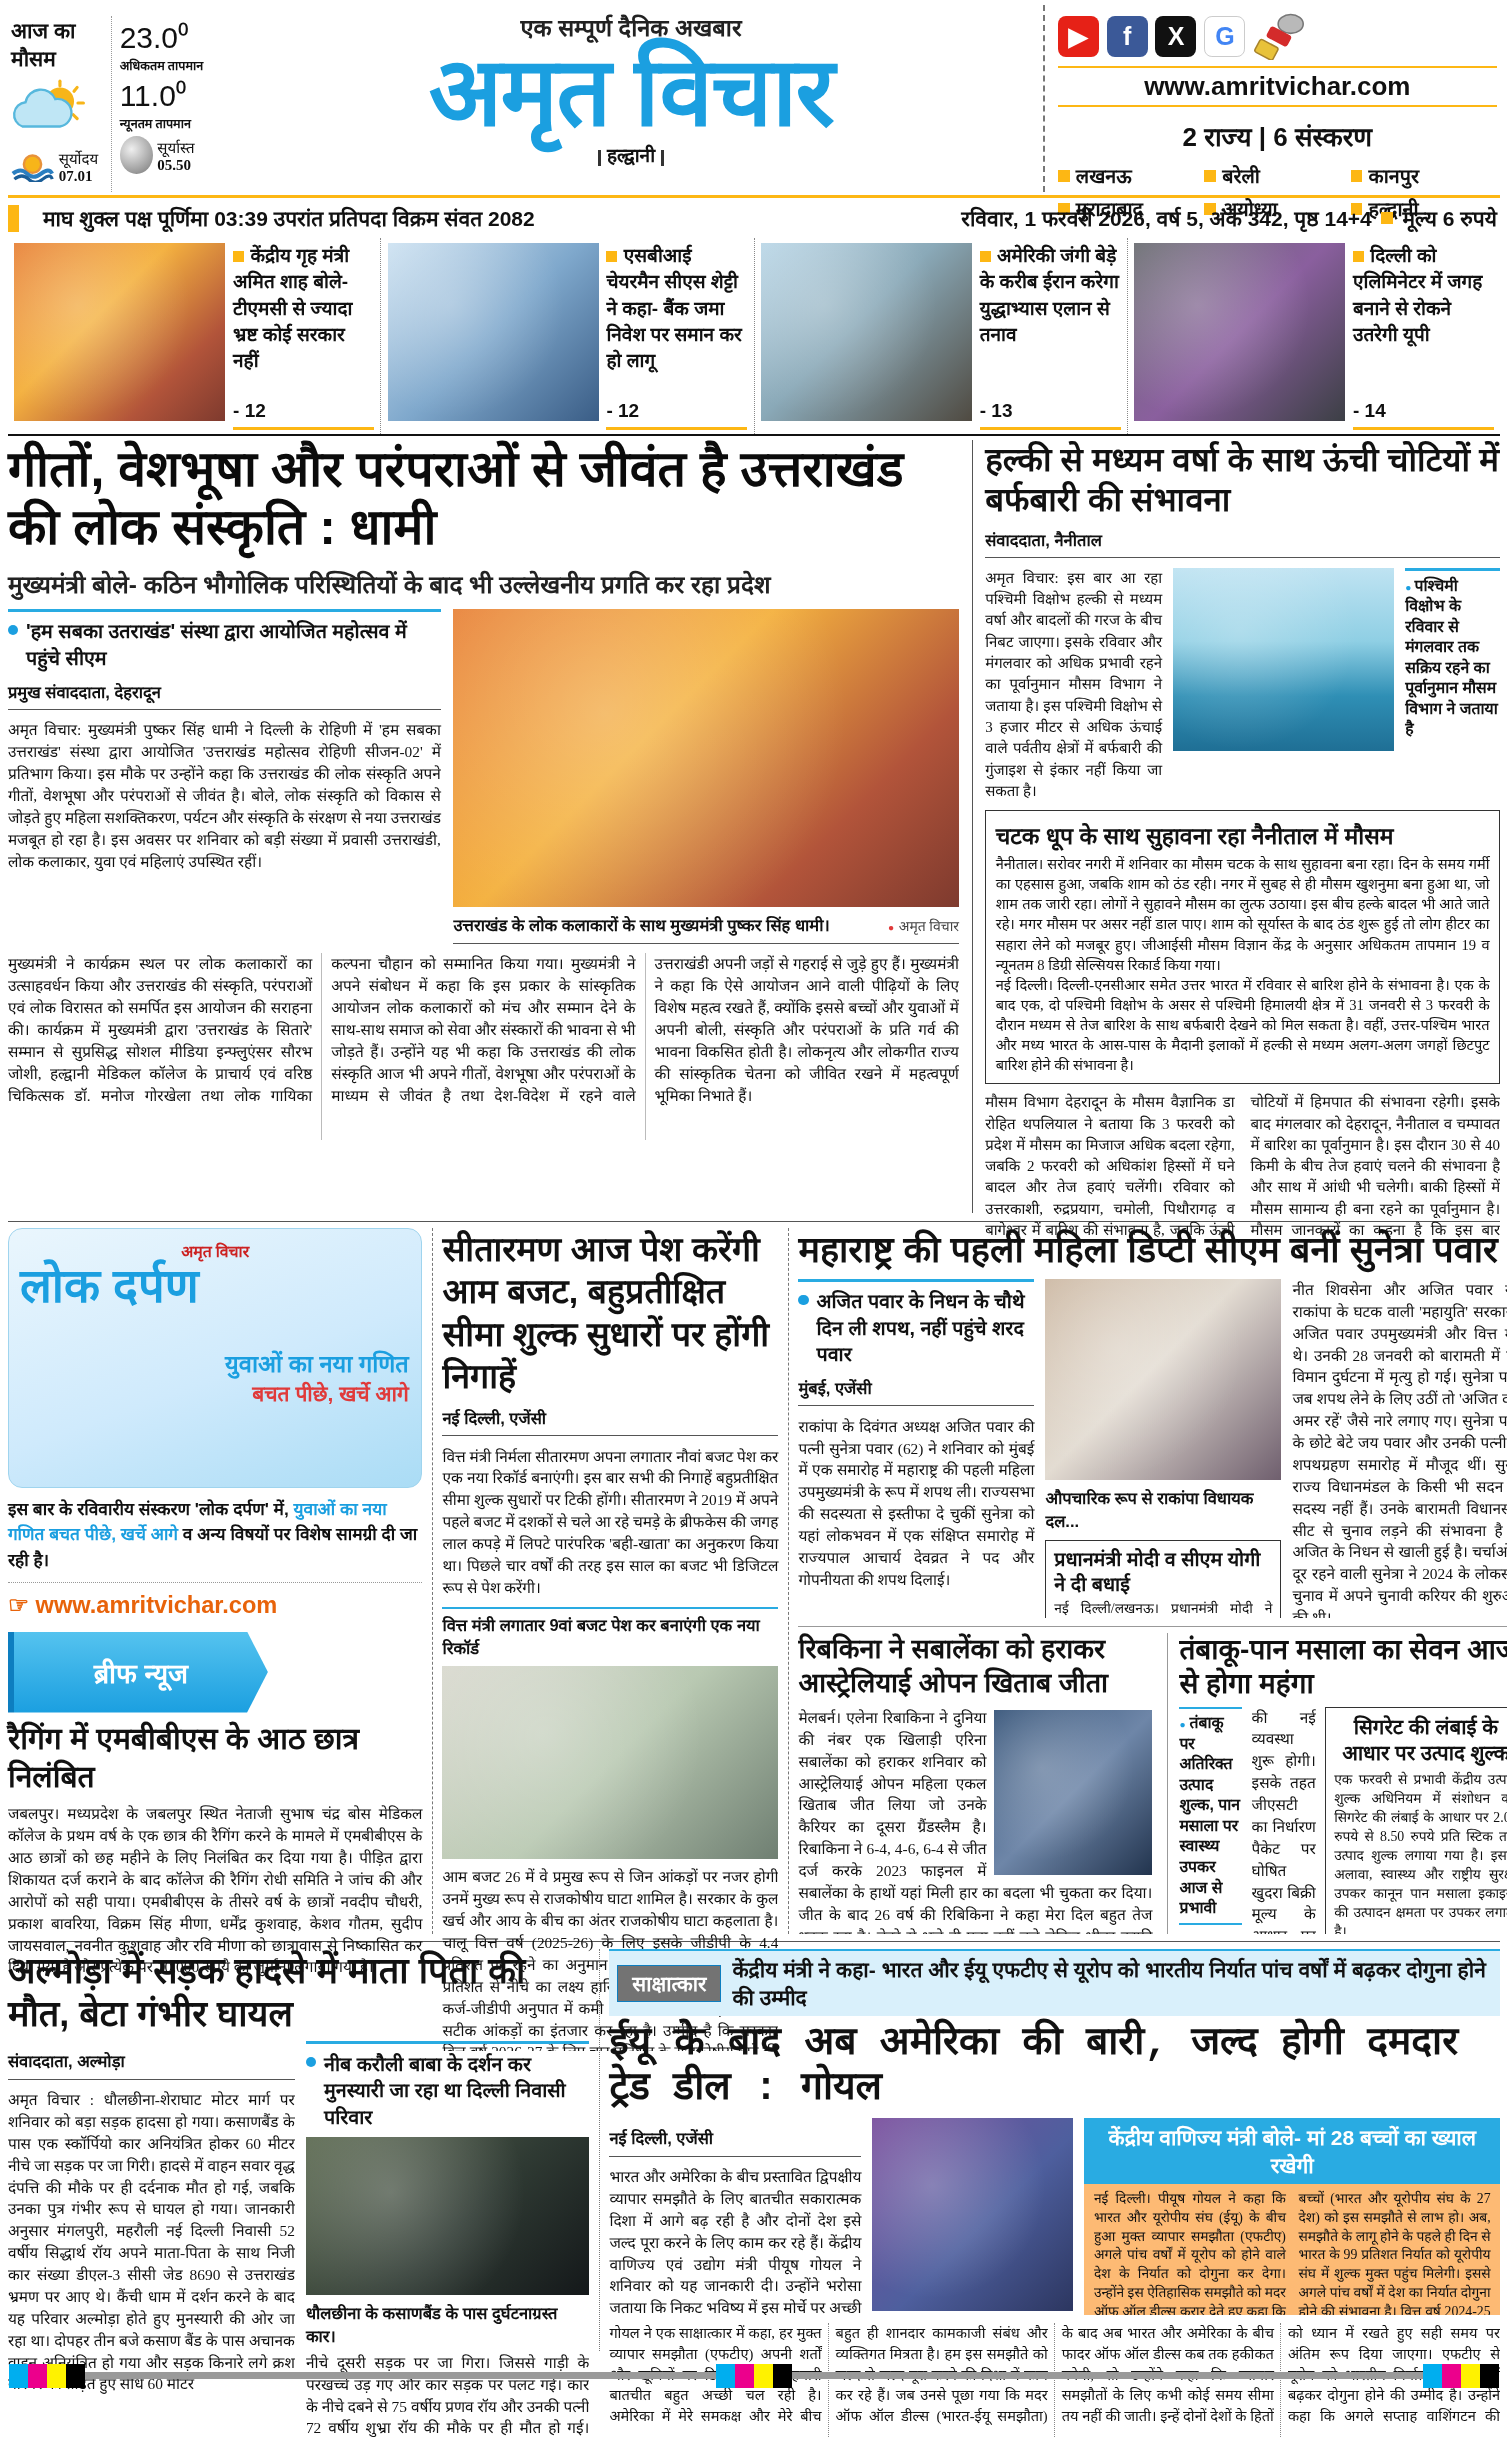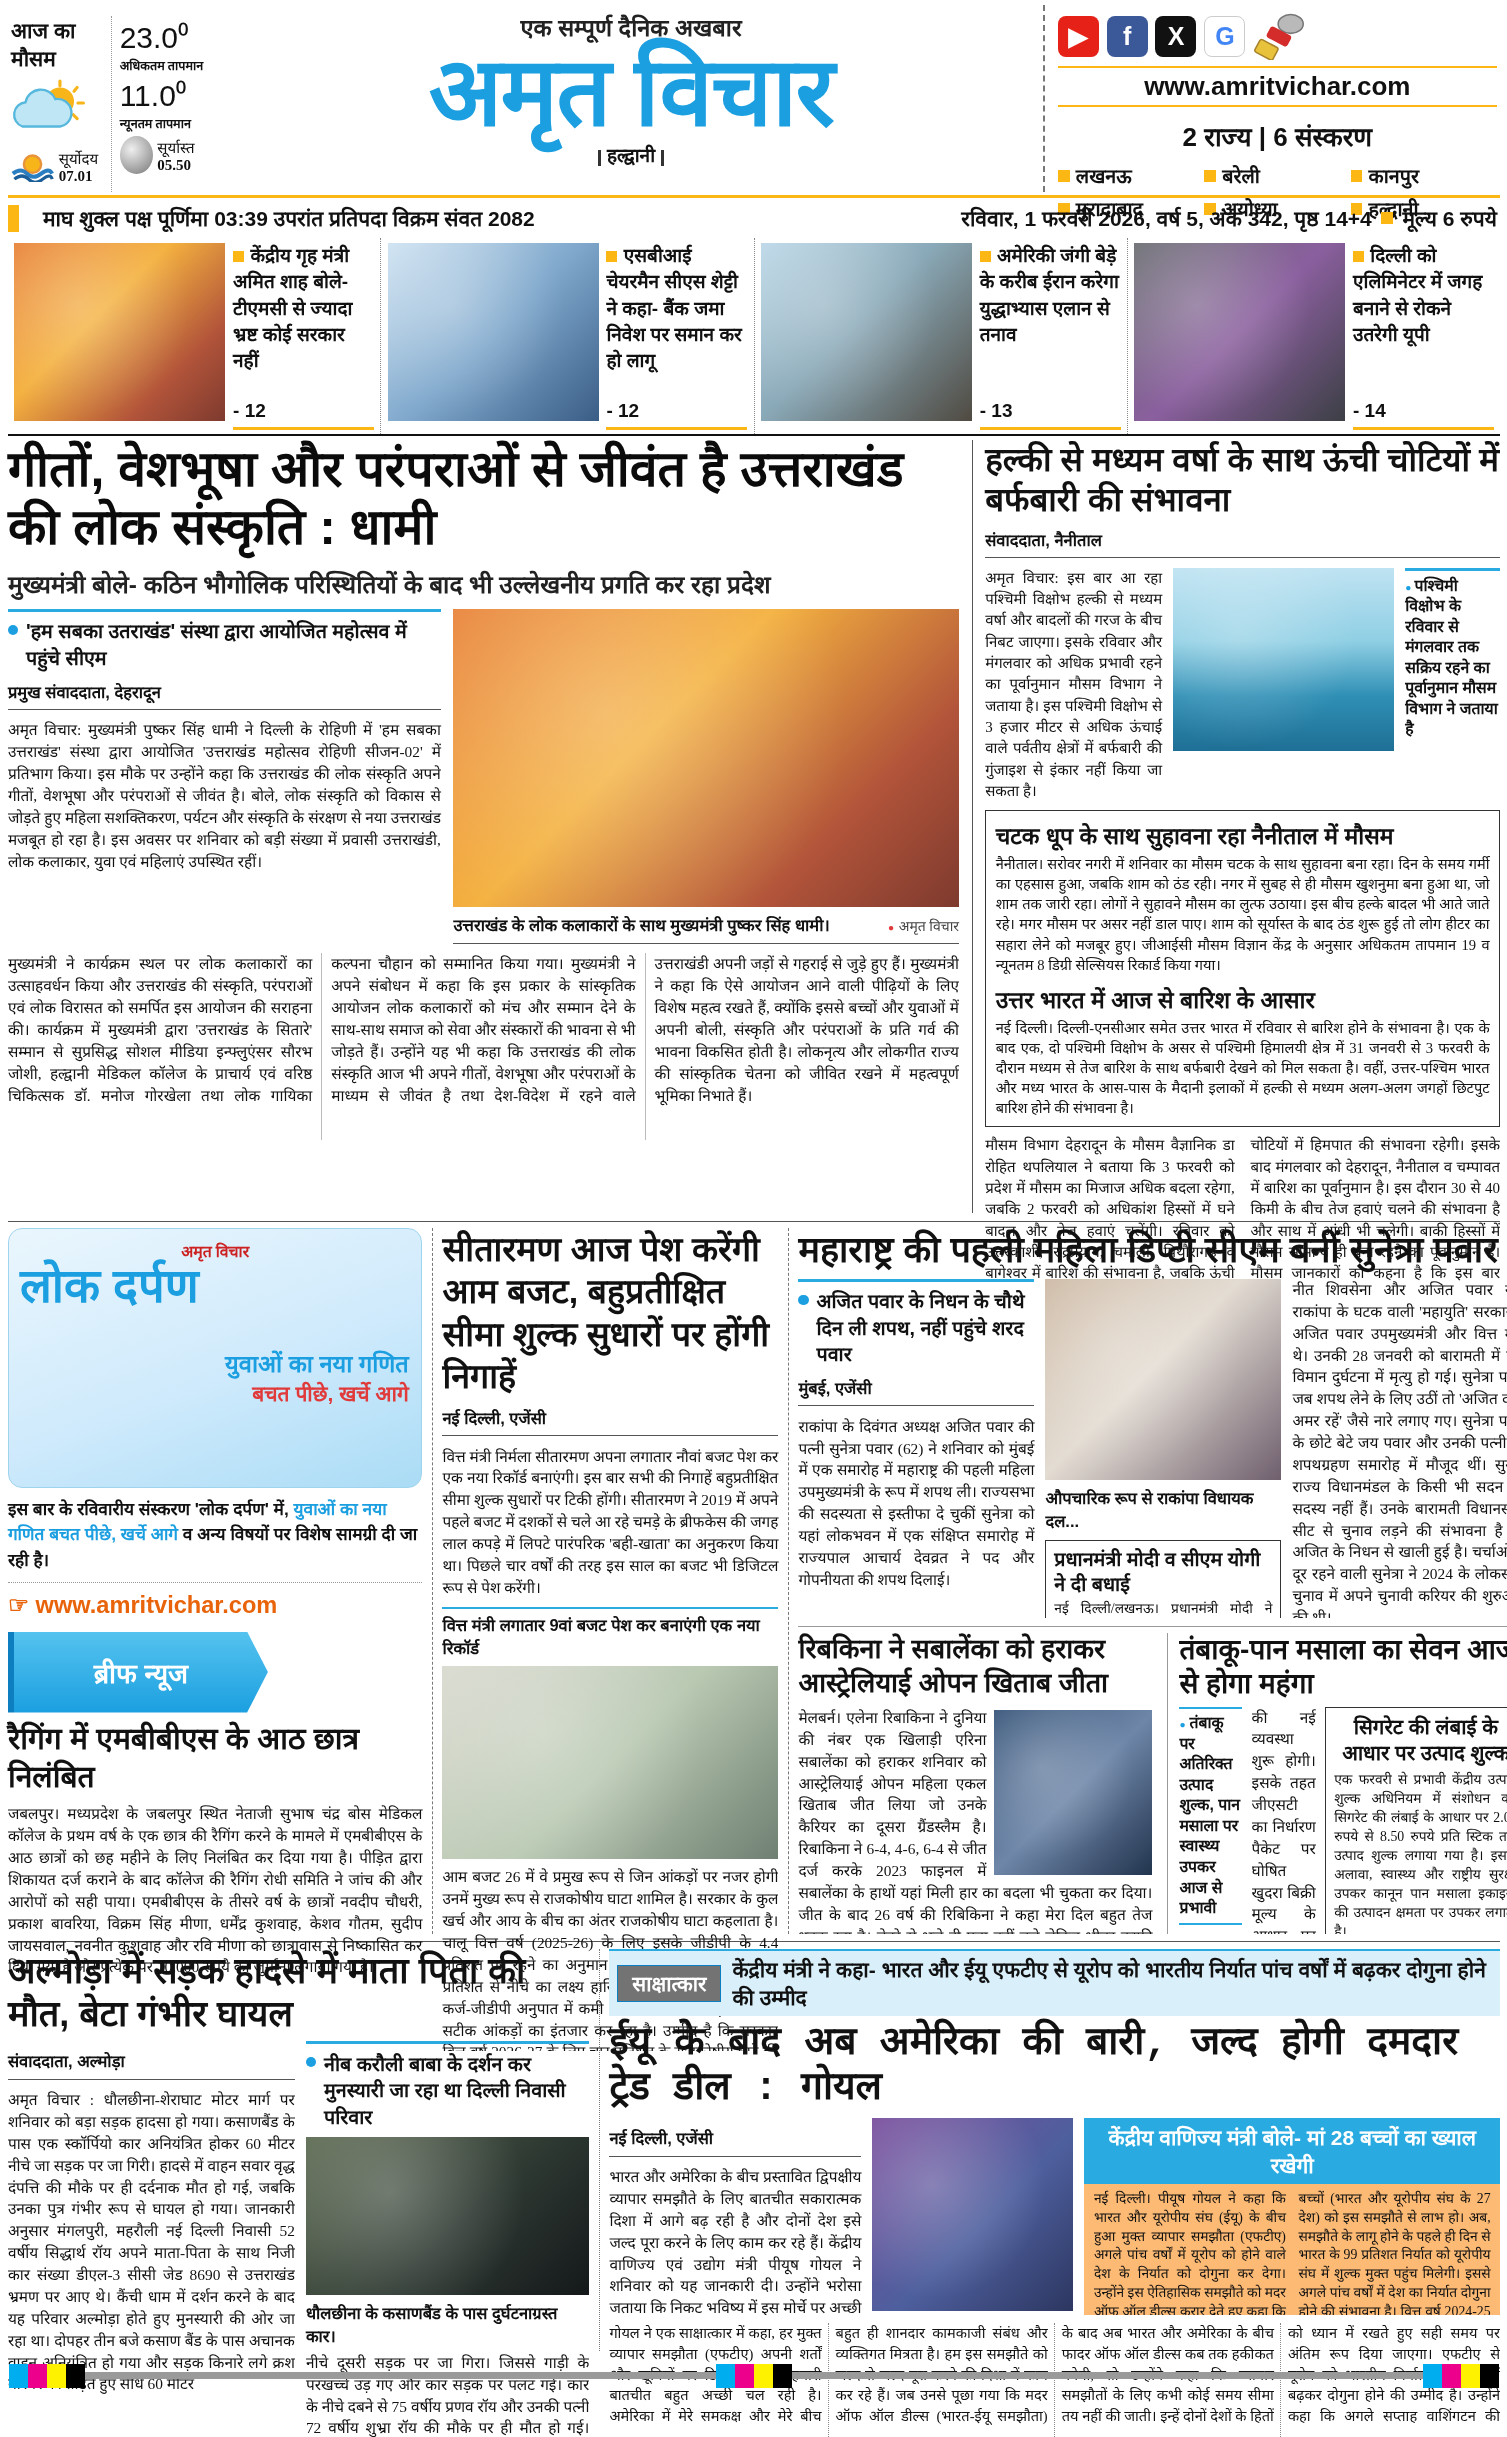--- a/index.html
+++ b/index.html
@@ -349,21 +349,20 @@
       <h1>हल्की से मध्यम वर्षा के साथ ऊंची चोटियों में बर्फबारी की संभावना</h1>
       <div class="byline wx-byline">संवाददाता, नैनीताल</div>
       <div class="wx-top">
         <p class="wx-intro body-txt">अमृत विचार: इस बार आ रहा पश्चिमी विक्षोभ हल्की से मध्यम वर्षा और बादलों की गरज के बीच निबट जाएगा। इसके रविवार और मंगलवार को अधिक प्रभावी रहने का पूर्वानुमान मौसम विभाग ने जताया है। इस पश्चिमी विक्षोभ से 3 हजार मीटर से अधिक ऊंचाई वाले पर्वतीय क्षेत्रों में बर्फबारी की गुंजाइश से इंकार नहीं किया जा सकता है।</p>
         <div class="wx-photo ph ph-lake"></div>
         <div class="wx-bullet">पश्चिमी विक्षोभ के रविवार से मंगलवार तक सक्रिय रहने का पूर्वानुमान मौसम विभाग ने जताया है</div>
       </div>
       <div class="wx-box">
         <h3>चटक धूप के साथ सुहावना रहा नैनीताल में मौसम</h3>
         <p>नैनीताल। सरोवर नगरी में शनिवार का मौसम चटक के साथ सुहावना बना रहा। दिन के समय गर्मी का एहसास हुआ, जबकि शाम को ठंड रही। नगर में सुबह से ही मौसम खुशनुमा बना हुआ था, जो शाम तक जारी रहा। लोगों ने सुहावने मौसम का लुत्फ उठाया। इस बीच हल्के बादल भी आते जाते रहे। मगर मौसम पर असर नहीं डाल पाए। शाम को सूर्यास्त के बाद ठंड शुरू हुई तो लोग हीटर का सहारा लेने को मजबूर हुए। जीआईसी मौसम विज्ञान केंद्र के अनुसार अधिकतम तापमान 19 व न्यूनतम 8 डिग्री सेल्सियस रिकार्ड किया गया।</p>
-        <h3 class="sub2">उत्तर भारत में आज से बारिश के आसार</h3>
         <p>नई दिल्ली। दिल्ली-एनसीआर समेत उत्तर भारत में रविवार से बारिश होने के संभावना है। एक के बाद एक, दो पश्चिमी विक्षोभ के असर से पश्चिमी हिमालयी क्षेत्र में 31 जनवरी से 3 फरवरी के दौरान मध्यम से तेज बारिश के साथ बर्फबारी देखने को मिल सकता है। वहीं, उत्तर-पश्चिम भारत और मध्य भारत के आस-पास के मैदानी इलाकों में हल्की से मध्यम अलग-अलग जगहों छिटपुट बारिश होने की संभावना है।</p>
       </div>
       <div class="wx-cols body-txt">मौसम विभाग देहरादून के मौसम वैज्ञानिक डा रोहित थपलियाल ने बताया कि 3 फरवरी को प्रदेश में मौसम का मिजाज अधिक बदला रहेगा, जबकि 2 फरवरी को अधिकांश हिस्सों में घने बादल और तेज हवाएं चलेंगी। रविवार को उत्तरकाशी, रुद्रप्रयाग, चमोली, पिथौरागढ़ व बागेश्वर में बारिश की संभावना है, जबकि ऊंची चोटियों में हिमपात की संभावना रहेगी। इसके बाद मंगलवार को देहरादून, नैनीताल व चम्पावत में बारिश का पूर्वानुमान है। इस दौरान 30 से 40 किमी के बीच तेज हवाएं चलने की संभावना है और साथ में आंधी भी चलेगी। बाकी हिस्सों में मौसम सामान्य ही बना रहने का पूर्वानुमान है। मौसम जानकारों का कहना है कि इस बार अधिकांश विक्षोभ उत्तराखंड में प्रभावहीन रहे है। जनवरी के दूसरे पखवाड़े में पश्चिमी विक्षोभ के कारण हिमपात और वर्षा का मौसम चार दिन बना रहा। शक्तिशाली आए दो विक्षोभों के कारण वर्षा व बर्फबारी देखने को मिली थी। मगर आगे का मौसम अनिश्चित बना हुआ है। उत्तराखंड के लिए मौसम की यह स्थिति चिंताजनक है। आर्यभट्ट प्रेक्षण विज्ञान शोध संस्थान एरीज के वरिष्ठ वैज्ञानिक डॉ. नरेंद्र सिंह का कहना है कि यह दौर मौसम परिवर्तन का है। जलवायु परिवर्तन का अधिक प्रभाव उत्तराखंड में देखने को मिल रहा है। कमजोर पश्चिमी विक्षोभ चिंता का बड़ा कारण है।</div>
     </aside>
   </main>
 
   <section class="mid-band">
     <aside class="sidebar">
       <div class="promo ph-promo">
         <div class="p-brand">अमृत विचार</div>

